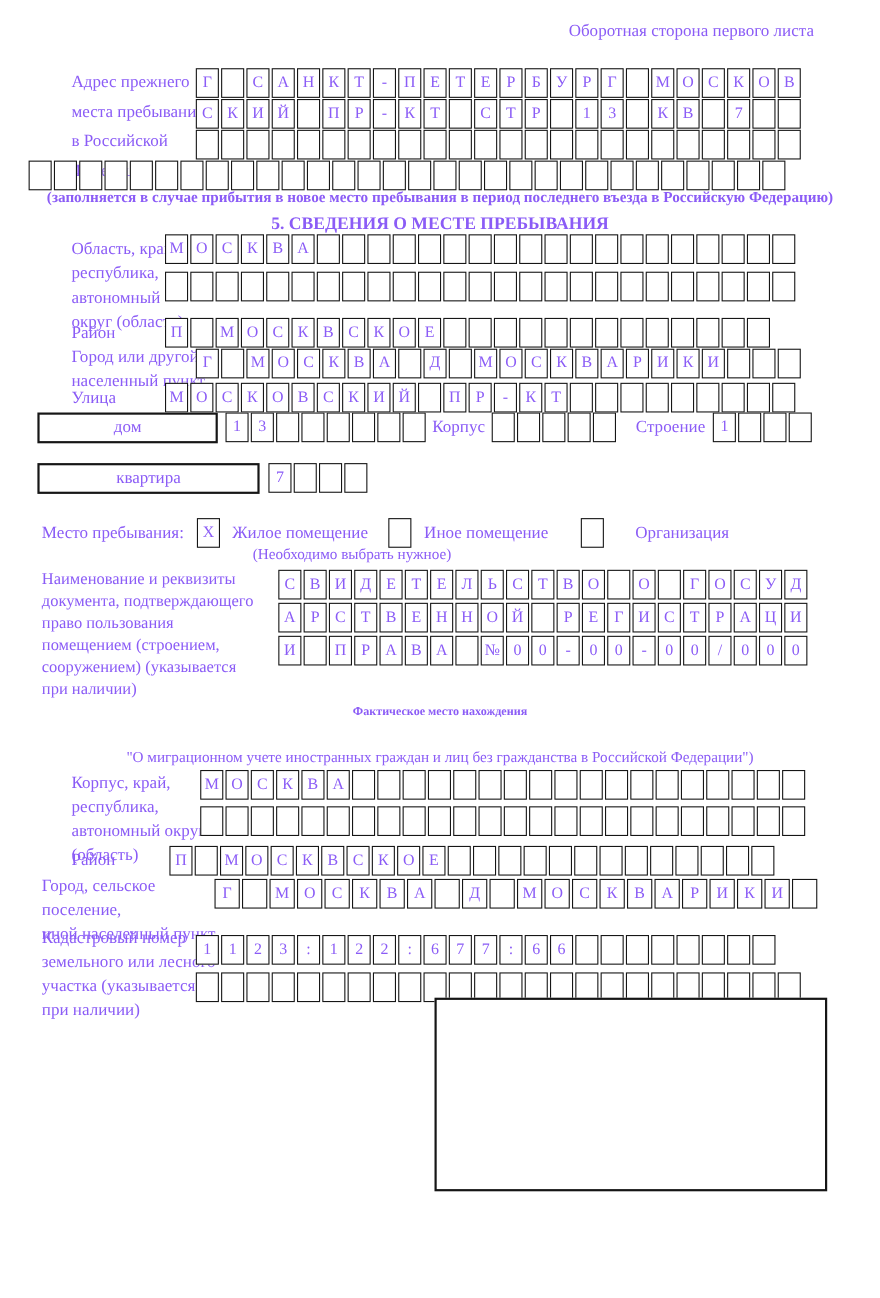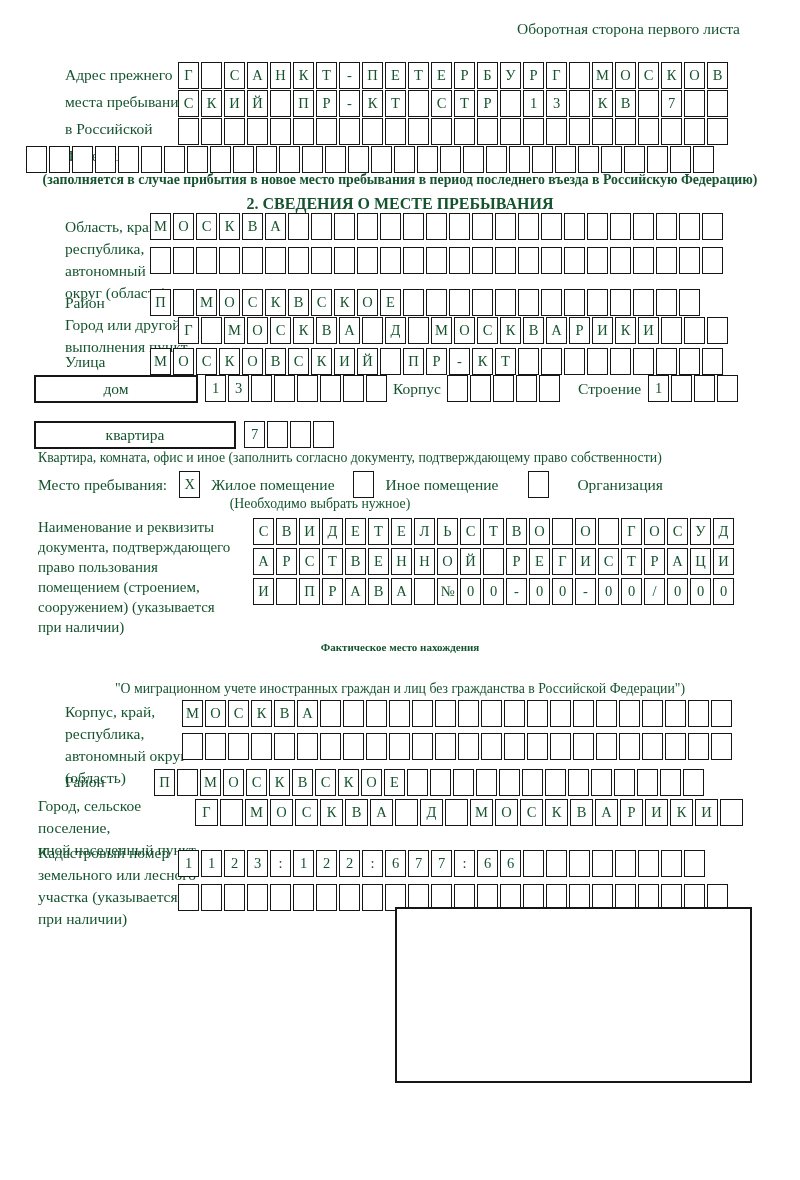--- a/index.html
+++ b/index.html
@@ -1,18 +1,18 @@
 <!DOCTYPE html>
 <html><head>
 <meta charset="utf-8">
 <style>
   html,body{margin:0;padding:0;background:#fff;}
   #page{
     position:relative;width:800px;height:1180px;background:#ffffff;
-    font-family:"Liberation Serif","DejaVu Serif",serif;color:#14532d;
+    font-family:"Liberation Serif","DejaVu Serif",serif;color:#8b5cf6;
     overflow:hidden;
   }
   .abs{position:absolute;}
   .lbl{font-size:15.5px;line-height:27px;white-space:pre-line;}
   .lbl.tight{line-height:22px;}
   .lbl.tighter{line-height:20px;font-size:15px;}
   .cap{font-size:13.8px;}
   .center{text-align:center;}
   .bold{font-weight:bold;}
   .full{left:0;width:800px;}
@@ -46,53 +46,52 @@
 в Российской
 Федерации</div>
 
   <div class="abs cellrow" style="left:178px;top:62px;"><span class="cell">Г</span><span class="cell"></span><span class="cell">С</span><span class="cell">А</span><span class="cell">Н</span><span class="cell">К</span><span class="cell">Т</span><span class="cell">-</span><span class="cell">П</span><span class="cell">Е</span><span class="cell">Т</span><span class="cell">Е</span><span class="cell">Р</span><span class="cell">Б</span><span class="cell">У</span><span class="cell">Р</span><span class="cell">Г</span><span class="cell"></span><span class="cell">М</span><span class="cell">О</span><span class="cell">С</span><span class="cell">К</span><span class="cell">О</span><span class="cell">В</span></div>
   <div class="abs cellrow" style="left:178px;top:90px;"><span class="cell">С</span><span class="cell">К</span><span class="cell">И</span><span class="cell">Й</span><span class="cell"></span><span class="cell">П</span><span class="cell">Р</span><span class="cell">-</span><span class="cell">К</span><span class="cell">Т</span><span class="cell"></span><span class="cell">С</span><span class="cell">Т</span><span class="cell">Р</span><span class="cell"></span><span class="cell">1</span><span class="cell">3</span><span class="cell"></span><span class="cell">К</span><span class="cell">В</span><span class="cell"></span><span class="cell">7</span><span class="cell"></span><span class="cell"></span></div>
   <div class="abs cellrow" style="left:178px;top:118px;"><span class="cell"></span><span class="cell"></span><span class="cell"></span><span class="cell"></span><span class="cell"></span><span class="cell"></span><span class="cell"></span><span class="cell"></span><span class="cell"></span><span class="cell"></span><span class="cell"></span><span class="cell"></span><span class="cell"></span><span class="cell"></span><span class="cell"></span><span class="cell"></span><span class="cell"></span><span class="cell"></span><span class="cell"></span><span class="cell"></span><span class="cell"></span><span class="cell"></span><span class="cell"></span><span class="cell"></span></div>
   <div class="abs cellrow" style="left:26px;top:146px;"><span class="cell"></span><span class="cell"></span><span class="cell"></span><span class="cell"></span><span class="cell"></span><span class="cell"></span><span class="cell"></span><span class="cell"></span><span class="cell"></span><span class="cell"></span><span class="cell"></span><span class="cell"></span><span class="cell"></span><span class="cell"></span><span class="cell"></span><span class="cell"></span><span class="cell"></span><span class="cell"></span><span class="cell"></span><span class="cell"></span><span class="cell"></span><span class="cell"></span><span class="cell"></span><span class="cell"></span><span class="cell"></span><span class="cell"></span><span class="cell"></span><span class="cell"></span><span class="cell"></span><span class="cell"></span></div>
 
   <div class="abs cap center full" style="top:172px;font-weight:bold;">(заполняется в случае прибытия в новое место пребывания в период последнего въезда в Российскую Федерацию)</div>
 
-  <div class="abs bold center full" style="top:195px;font-size:16px;">2. СВЕДЕНИЯ О МЕСТЕ ПРЕБЫВАНИЯ</div>
+  <div class="abs bold center full" style="top:195px;font-size:16px;">5. СВЕДЕНИЯ О МЕСТЕ ПРЕБЫВАНИЯ</div>
 
   <div class="abs lbl tight" style="left:65px;top:216px;width:120px;">Область, край,
 республика,
 автономный
 округ (область)</div>
   <div class="abs cellrow" style="left:150px;top:213px;"><span class="cell">М</span><span class="cell">О</span><span class="cell">С</span><span class="cell">К</span><span class="cell">В</span><span class="cell">А</span><span class="cell"></span><span class="cell"></span><span class="cell"></span><span class="cell"></span><span class="cell"></span><span class="cell"></span><span class="cell"></span><span class="cell"></span><span class="cell"></span><span class="cell"></span><span class="cell"></span><span class="cell"></span><span class="cell"></span><span class="cell"></span><span class="cell"></span><span class="cell"></span><span class="cell"></span><span class="cell"></span><span class="cell"></span></div>
   <div class="abs cellrow" style="left:150px;top:247px;"><span class="cell"></span><span class="cell"></span><span class="cell"></span><span class="cell"></span><span class="cell"></span><span class="cell"></span><span class="cell"></span><span class="cell"></span><span class="cell"></span><span class="cell"></span><span class="cell"></span><span class="cell"></span><span class="cell"></span><span class="cell"></span><span class="cell"></span><span class="cell"></span><span class="cell"></span><span class="cell"></span><span class="cell"></span><span class="cell"></span><span class="cell"></span><span class="cell"></span><span class="cell"></span><span class="cell"></span><span class="cell"></span></div>
 
   <div class="abs lbl" style="left:65px;top:289px;">Район</div>
   <div class="abs cellrow" style="left:150px;top:289px;"><span class="cell">П</span><span class="cell"></span><span class="cell">М</span><span class="cell">О</span><span class="cell">С</span><span class="cell">К</span><span class="cell">В</span><span class="cell">С</span><span class="cell">К</span><span class="cell">О</span><span class="cell">Е</span><span class="cell"></span><span class="cell"></span><span class="cell"></span><span class="cell"></span><span class="cell"></span><span class="cell"></span><span class="cell"></span><span class="cell"></span><span class="cell"></span><span class="cell"></span><span class="cell"></span><span class="cell"></span><span class="cell"></span></div>
 
   <div class="abs lbl tight" style="left:65px;top:314px;width:135px;">Город или другой
-выполнения пункт</div>
+населенный пункт</div>
   <div class="abs cellrow" style="left:178px;top:317px;"><span class="cell">Г</span><span class="cell"></span><span class="cell">М</span><span class="cell">О</span><span class="cell">С</span><span class="cell">К</span><span class="cell">В</span><span class="cell">А</span><span class="cell"></span><span class="cell">Д</span><span class="cell"></span><span class="cell">М</span><span class="cell">О</span><span class="cell">С</span><span class="cell">К</span><span class="cell">В</span><span class="cell">А</span><span class="cell">Р</span><span class="cell">И</span><span class="cell">К</span><span class="cell">И</span><span class="cell"></span><span class="cell"></span><span class="cell"></span></div>
 
   <div class="abs lbl" style="left:65px;top:348px;">Улица</div>
   <div class="abs cellrow" style="left:150px;top:348px;"><span class="cell">М</span><span class="cell">О</span><span class="cell">С</span><span class="cell">К</span><span class="cell">О</span><span class="cell">В</span><span class="cell">С</span><span class="cell">К</span><span class="cell">И</span><span class="cell">Й</span><span class="cell"></span><span class="cell">П</span><span class="cell">Р</span><span class="cell">-</span><span class="cell">К</span><span class="cell">Т</span><span class="cell"></span><span class="cell"></span><span class="cell"></span><span class="cell"></span><span class="cell"></span><span class="cell"></span><span class="cell"></span><span class="cell"></span><span class="cell"></span></div>
 
   <div class="abs formline" style="left:34px;top:375px;">
     <span class="widebox" style="width:164px;margin-right:7px;">дом</span>
     <span class="cellrow"><span class="cell">1</span><span class="cell">3</span><span class="cell"></span><span class="cell"></span><span class="cell"></span><span class="cell"></span><span class="cell"></span><span class="cell"></span></span>
     <span class="inlab" style="margin:0 6px 0 4px;">Корпус</span>
     <span class="cellrow"><span class="cell"></span><span class="cell"></span><span class="cell"></span><span class="cell"></span><span class="cell"></span></span>
     <span class="inlab" style="margin:0 7px 0 16px;">Строение</span>
     <span class="cellrow"><span class="cell">1</span><span class="cell"></span><span class="cell"></span><span class="cell"></span></span>
   </div>
 
   <div class="abs formline" style="left:34px;top:421px;">
     <span class="widebox" style="width:202px;margin-right:8px;">квартира</span>
     <span class="cellrow"><span class="cell">7</span><span class="cell"></span><span class="cell"></span><span class="cell"></span></span>
   </div>
-  <div class="abs cap" style="left:38px;top:450px;">Квартира, комната, офис и иное (заполнить согласно документу, подтверждающему право собственности)</div>
 
   <div class="abs formline" style="left:38px;top:471px;">
     <span class="inlab">Место пребывания:</span>
     <span class="cellrow" style="margin-left:12px;"><span class="cell">X</span></span>
     <span class="inlab" style="margin-left:9px;">Жилое помещение</span>
     <span class="cellrow" style="margin-left:18px;"><span class="cell"></span></span>
     <span class="inlab" style="margin-left:10px;">Иное помещение</span>
     <span class="cellrow" style="margin-left:30px;"><span class="cell"></span></span>
     <span class="inlab" style="margin-left:26px;">Организация</span>
   </div>

